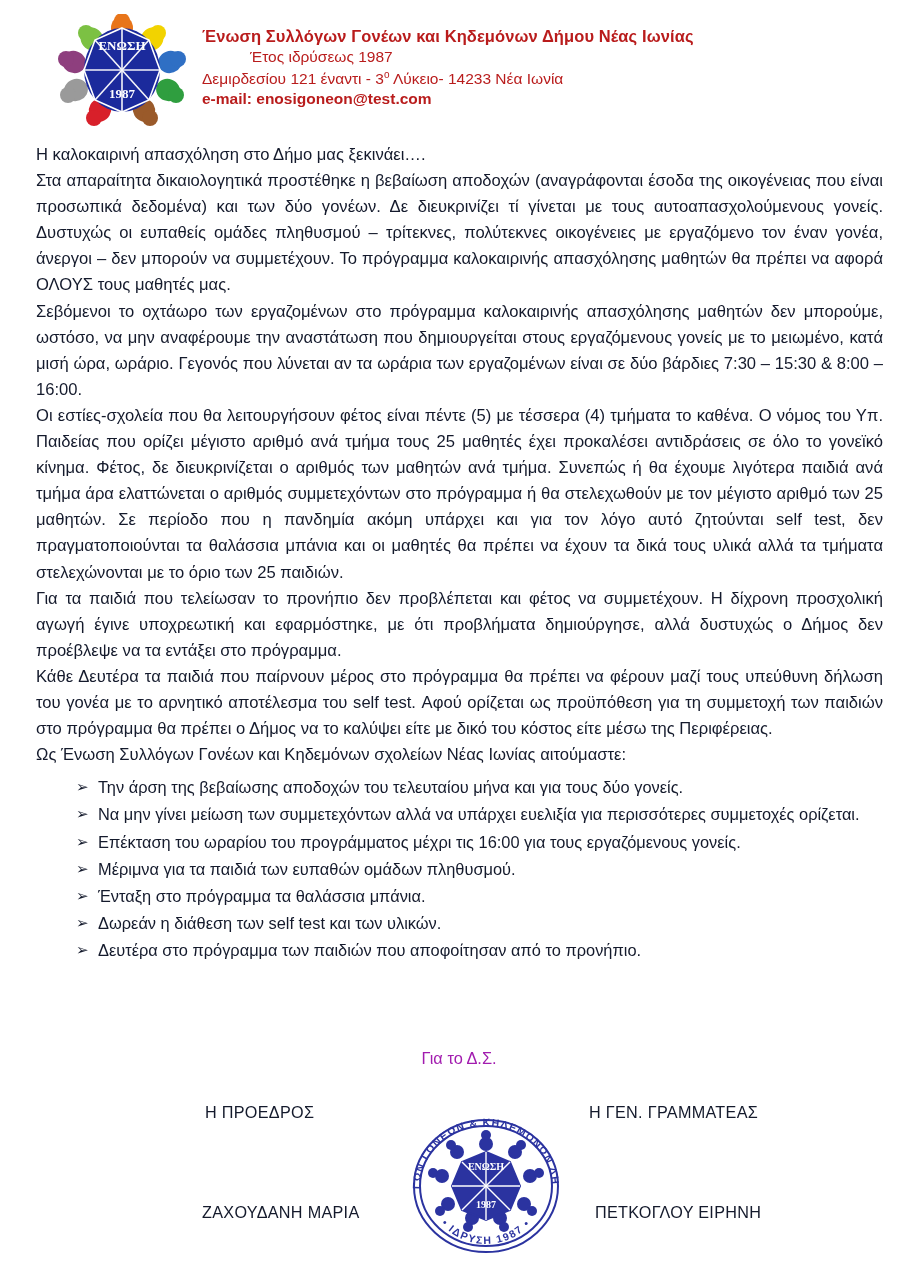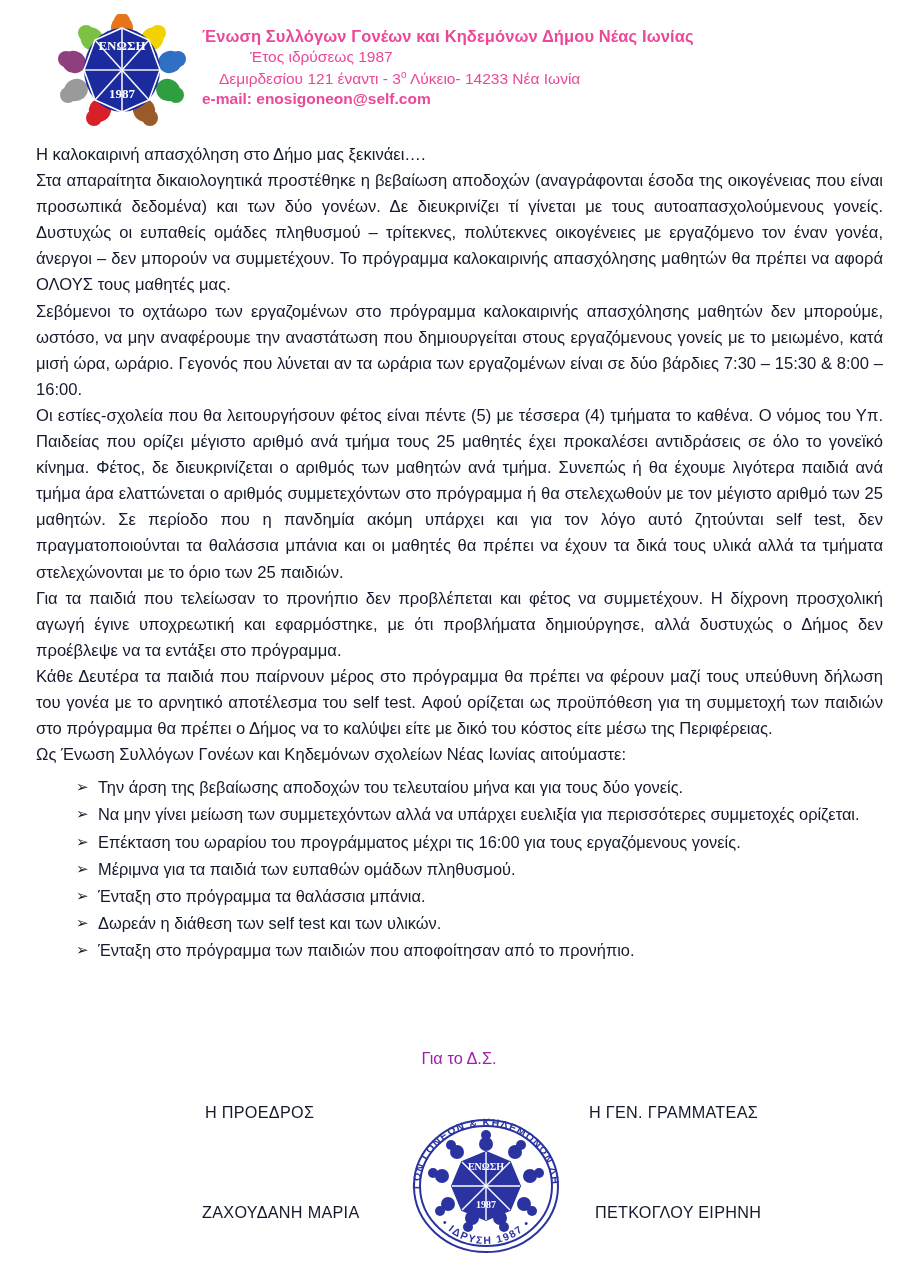--- a/index.html
+++ b/index.html
@@ -34,28 +34,28 @@
     flex: 0 0 auto;
     position: relative;
   }
   .logo-wrap svg { display: block; }
 
   .letterhead-text {
     margin-left: 10px;
     padding-top: 12px;
     line-height: 1.30;
   }
-  .lh-line { white-space: nowrap; color: #ec4899; }
+  .lh-line { white-space: nowrap; color: #b91c1c; }
   .lh-org {
     font-size: 16.5px;
     font-weight: bold;
     letter-spacing: 0.1px;
   }
   .lh-year { font-size: 15.5px; margin-left: 48px; }
-  .lh-addr { font-size: 15.5px; margin-left: 17px; }
+  .lh-addr { font-size: 15.5px; }
   .lh-addr .sup { font-size: 10px; vertical-align: super; }
   .lh-mail {
     font-size: 15.5px;
     font-weight: bold;
   }
 
   
   .doc-body {
     position: absolute;
     top: 142px;
@@ -195,21 +195,21 @@
         <text x="70" y="36" font-family="'Liberation Serif',serif" font-size="13" fill="#ffffff" text-anchor="middle" font-weight="bold">ΕΝΩΣΗ</text>
         <text x="70" y="84" font-family="'Liberation Serif',serif" font-size="13" fill="#ffffff" text-anchor="middle" font-weight="bold">1987</text>
       </g>
     </svg>
   </div>
 
   <div class="letterhead-text">
     <div class="lh-line lh-org">Ένωση Συλλόγων Γονέων και Κηδεμόνων Δήμου Νέας Ιωνίας</div>
     <div class="lh-line lh-year">Έτος ιδρύσεως 1987</div>
     <div class="lh-line lh-addr"><span>Δεμιρδεσίου 121 έναντι - 3</span><span class="sup">ο</span><span> Λύκειο- 14233  Νέα Ιωνία</span></div>
-    <div class="lh-line lh-mail">e-mail: enosigoneon@self.com</div>
+    <div class="lh-line lh-mail">e-mail: enosigoneon@test.com</div>
   </div>
 </div>
 
 <div class="doc-body">
 
   <p class="para lead">Η καλοκαιρινή απασχόληση στο Δήμο μας ξεκινάει….</p>
   <p class="para">Στα απαραίτητα δικαιολογητικά προστέθηκε η βεβαίωση αποδοχών (αναγράφονται έσοδα της οικογένειας που είναι προσωπικά δεδομένα) και των δύο γονέων. Δε διευκρινίζει τί γίνεται με τους αυτοαπασχολούμενους γονείς. Δυστυχώς οι ευπαθείς ομάδες πληθυσμού – τρίτεκνες, πολύτεκνες οικογένειες με εργαζόμενο τον έναν γονέα, άνεργοι – δεν μπορούν να συμμετέχουν. Το πρόγραμμα καλοκαιρινής απασχόλησης μαθητών θα πρέπει να αφορά ΟΛΟΥΣ τους μαθητές μας.</p>
   <p class="para">Σεβόμενοι το οχτάωρο των εργαζομένων στο πρόγραμμα καλοκαιρινής απασχόλησης μαθητών δεν μπορούμε, ωστόσο, να μην αναφέρουμε την αναστάτωση που δημιουργείται στους εργαζόμενους γονείς με το μειωμένο, κατά μισή ώρα, ωράριο. Γεγονός που λύνεται αν τα ωράρια των εργαζομένων είναι σε δύο βάρδιες 7:30 – 15:30 &amp; 8:00 – 16:00.</p>
   <p class="para">Οι εστίες-σχολεία που θα λειτουργήσουν φέτος είναι πέντε (5) με τέσσερα (4) τμήματα το καθένα. Ο νόμος του Υπ. Παιδείας που ορίζει μέγιστο αριθμό ανά τμήμα τους 25 μαθητές έχει προκαλέσει αντιδράσεις σε όλο το γονεϊκό κίνημα. Φέτος, δε διευκρινίζεται ο αριθμός των μαθητών ανά τμήμα. Συνεπώς ή θα έχουμε λιγότερα παιδιά ανά τμήμα άρα ελαττώνεται ο αριθμός συμμετεχόντων στο πρόγραμμα ή θα στελεχωθούν με τον μέγιστο αριθμό των 25 μαθητών. Σε περίοδο που η πανδημία ακόμη υπάρχει και για τον λόγο αυτό ζητούνται self test, δεν πραγματοποιούνται τα θαλάσσια μπάνια και οι μαθητές θα πρέπει να έχουν τα δικά τους υλικά αλλά τα τμήματα στελεχώνονται με το όριο των 25 παιδιών.</p>
   <p class="para"> Για τα παιδιά που τελείωσαν το προνήπιο δεν προβλέπεται και φέτος να συμμετέχουν. Η δίχρονη προσχολική αγωγή έγινε υποχρεωτική και εφαρμόστηκε, με ότι προβλήματα δημιούργησε, αλλά δυστυχώς ο Δήμος δεν προέβλεψε να τα εντάξει στο πρόγραμμα.</p>
@@ -236,21 +236,21 @@
     <li>
       <span class="bullet">➢</span>
       <span>Ένταξη στο πρόγραμμα τα θαλάσσια μπάνια.</span>
     </li>
     <li>
       <span class="bullet">➢</span>
       <span>Δωρεάν η διάθεση των self test και των υλικών.</span>
     </li>
     <li>
       <span class="bullet">➢</span>
-      <span>Ένταξη στο πρόγραμμα των παιδιών που αποφοίτησαν από το προνήπιο.</span>
+      <span>Δευτέρα στο πρόγραμμα των παιδιών που αποφοίτησαν από το προνήπιο.</span>
     </li>
   </ul>
 </div>
 
 <div class="for-board">Για το Δ.Σ.</div>
 
 <div class="sign-row-titles titles">
   <div class="sig-left">Η ΠΡΟΕΔΡΟΣ</div>
   <div class="sig-right">Η ΓΕΝ. ΓΡΑΜΜΑΤΕΑΣ</div>
 </div>

